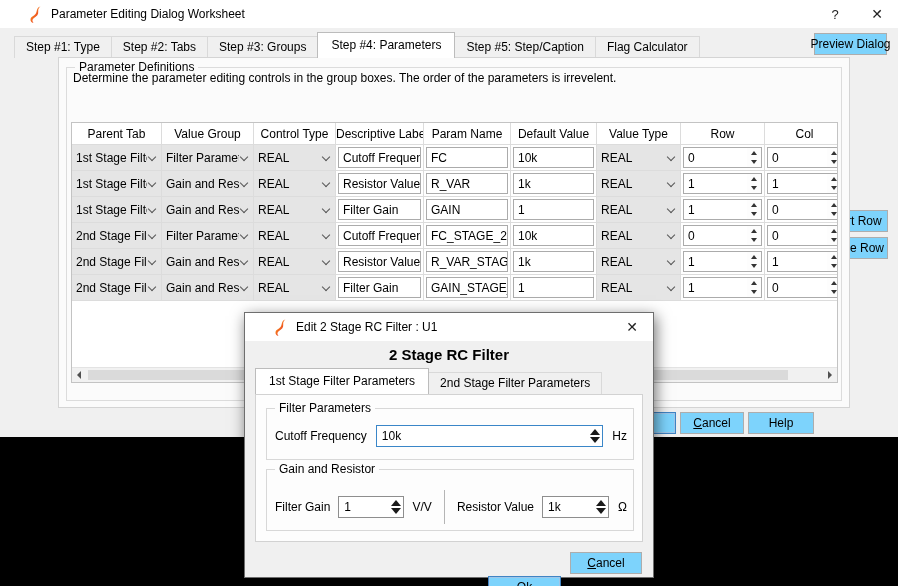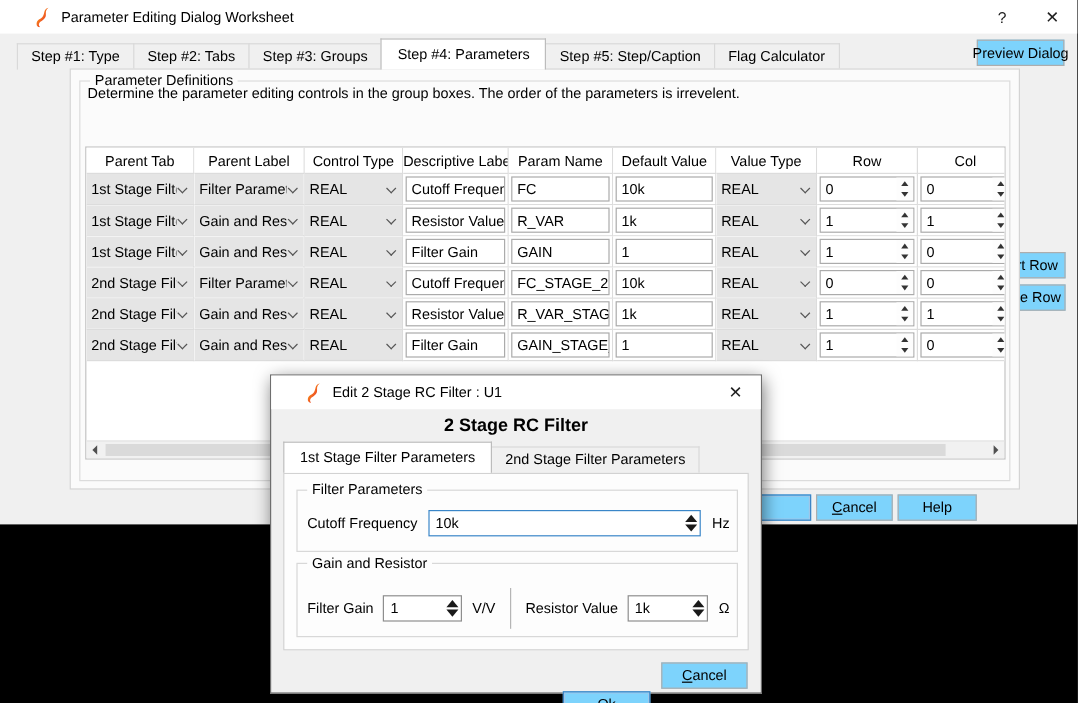--- a/index.html
+++ b/index.html
@@ -75,21 +75,21 @@
 
   
   .insert-btn{position:absolute;left:818px;top:210px;width:70px;height:22px;}
   .delete-btn{position:absolute;left:818px;top:237px;width:70px;height:22px;}
   .ok-main{position:absolute;left:600px;top:412px;width:76px;height:22px;border:1px solid #3f84c4;
            box-shadow:inset 0 0 0 1px #9fc6e8;}
   .cancel-main{position:absolute;left:680px;top:412px;width:64px;height:22px;}
   .help-main{position:absolute;left:748px;top:412px;width:66px;height:22px;}
 
   
-  .edit-dialog{position:absolute;left:225px;top:312px;width:410px;height:266px;background:#f0f0f0;
+  .edit-dialog{position:absolute;left:244px;top:312px;width:410px;height:266px;background:#f0f0f0;
                border:1px solid #6e6e6e;box-sizing:border-box;box-shadow:2px 4px 14px rgba(0,0,0,.55);z-index:10;}
   .edit-dialog .titlebar{height:28px;}
   .dlg-heading{position:absolute;left:0;top:33px;width:100%;text-align:center;font-size:15px;font-weight:bold;}
   .dlg-tabstrip{position:absolute;left:10px;top:59px;display:flex;align-items:flex-end;height:22px;}
   .dlg-pane{position:absolute;left:10px;top:81px;width:388px;height:148px;background:#fdfdfd;
             border:1px solid #d2d2d2;box-sizing:border-box;z-index:2;}
   .gb-filter{left:10px;top:13px;width:366px;height:50px;border-color:#d8d8d8;}
   .gb-gain{left:10px;top:74px;width:366px;height:60px;border-color:#d8d8d8;}
   .dlg-pane .gb-legend{background:#fdfdfd;}
   .frow{position:absolute;left:8px;top:16px;right:6px;display:flex;align-items:center;}
@@ -139,21 +139,21 @@
 
     <div class="pane">
       <div class="groupbox gb-main">
         <span class="gb-legend">Parameter Definitions</span>
         <div class="desc">Determine the parameter editing controls in the group boxes. The order of the parameters is irrevelent.</div>
 
 
         <div class="ptable" id="param-table">
             <div class="trow">
               <div class="th" style="width: 90px;">Parent Tab</div>
-              <div class="th" style="width: 92px;">Parent Label</div>
+              <div class="th" style="width: 92px;">Value Group</div>
               <div class="th" style="width: 82px;">Control Type</div>
               <div class="th" style="width: 88px;">Descriptive Label</div>
               <div class="th" style="width: 87px;">Param Name</div>
               <div class="th" style="width: 86px;">Default Value</div>
               <div class="th" style="width: 84px;">Value Type</div>
               <div class="th" style="width: 84px;">Row</div>
               <div class="th" style="width: 80px;">Col</div>
             </div>
           <div class="trow">
               <div class="td" style="width: 90px;">

